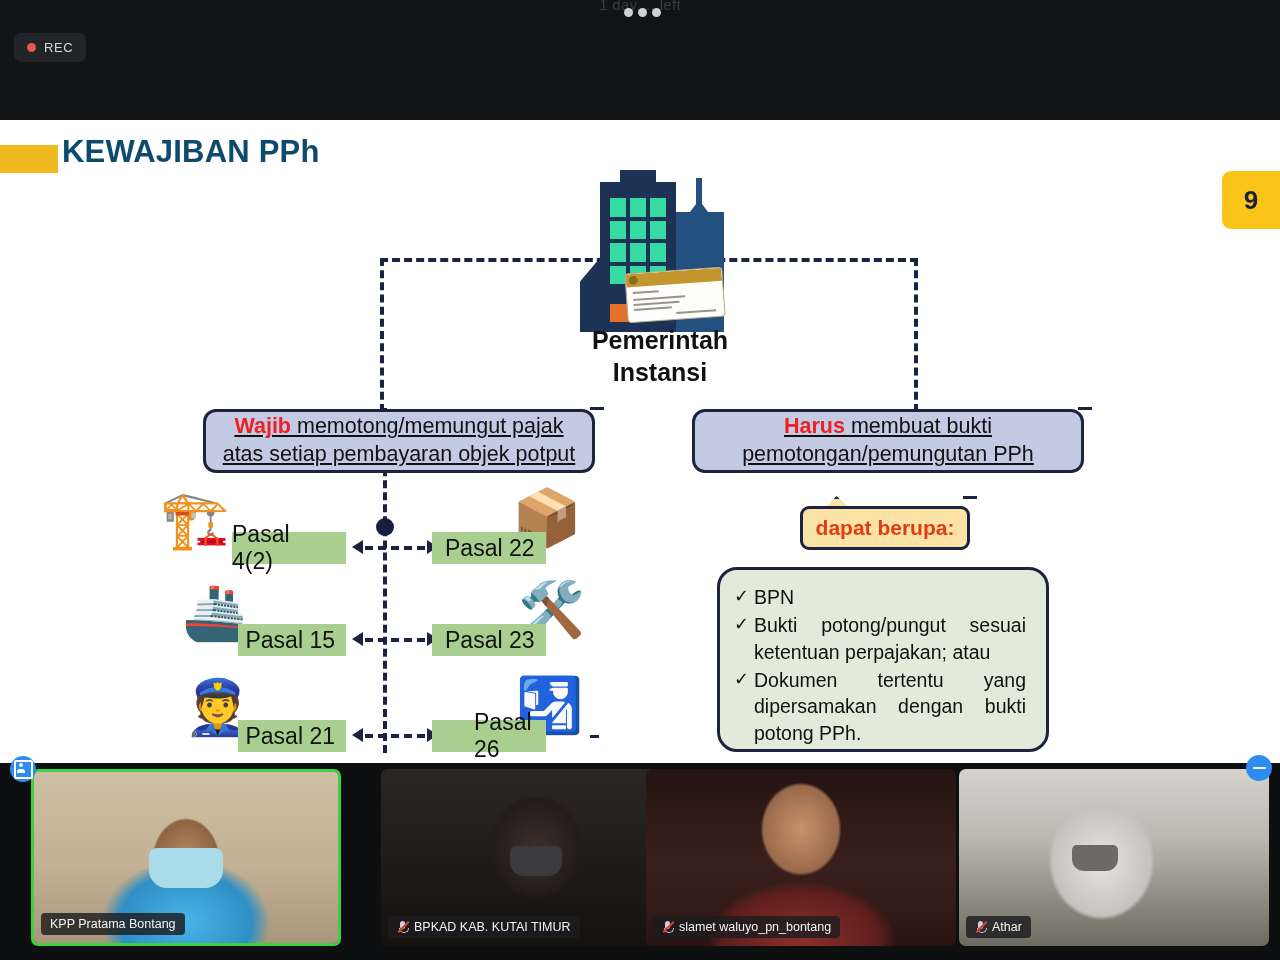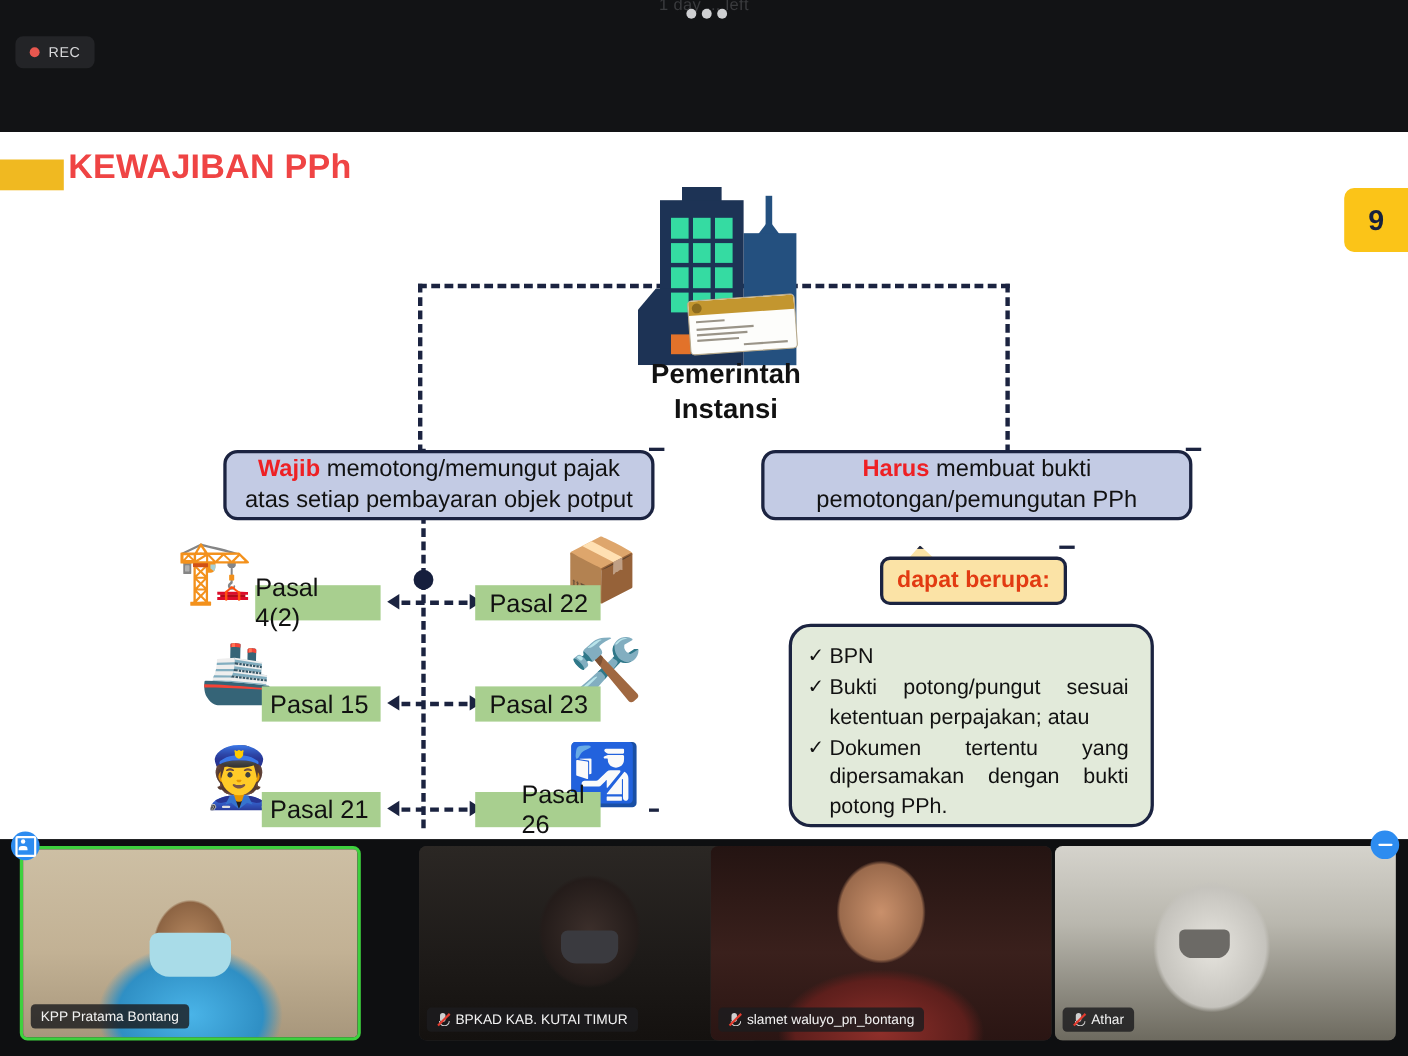--- a/index.html
+++ b/index.html
@@ -15,21 +15,21 @@
   .trial-text{position:absolute;left:0;top:-4px;width:1280px;text-align:center;
     color:#3a3b3e;font-size:15px;letter-spacing:.3px;}
   .drag-handle{position:absolute;left:624px;top:8px;display:flex;gap:5px;}
   .drag-handle i{width:9px;height:9px;border-radius:50%;background:#cfd0d2;display:block;}
 
   
   .slide{position:absolute;left:0;top:120px;width:1280px;height:643px;background:#ffffff;overflow:hidden;}
 
   .title-bar{position:absolute;left:0;top:25px;width:58px;height:28px;background:#f0b921;}
   .slide-title{position:absolute;left:62px;top:14px;font-size:31px;font-weight:bold;
-    color:#ef4444;letter-spacing:.2px;}
+    color:#0c4a6e;letter-spacing:.2px;}
 
   .page-badge{position:absolute;right:0;top:51px;width:58px;height:58px;background:#fbc418;
     border-radius:9px 0 0 9px;display:flex;align-items:center;justify-content:center;
     font-size:26px;font-weight:bold;color:#16213e;}
 
   
   .bracket{position:absolute;left:380px;top:138px;width:530px;height:150px;
     border-top:4px dashed #1b2340;border-left:4px dashed #1b2340;border-right:4px dashed #1b2340;}
   .stem{position:absolute;left:383px;top:288px;width:4px;height:345px;
     border-left:4px dashed #1b2340;}
@@ -56,21 +56,21 @@
   .npwp-seal{position:absolute;left:3px;top:2px;width:9px;height:9px;border-radius:50%;
     background:#8c6a1d;}
   .npwp-l{position:absolute;left:6px;height:2px;background:#9a9488;}
   .npwp-orange{position:absolute;left:30px;top:134px;width:18px;height:18px;background:#e2722a;}
   .illus-label{position:absolute;left:520px;top:205px;width:280px;text-align:center;
     font-size:25px;font-weight:bold;color:#111;line-height:1.26;}
 
   
   .bluebox{position:absolute;background:#c3cbe4;border:3px solid #1b2340;border-radius:13px;
     display:flex;align-items:center;justify-content:center;text-align:center;
-    font-size:21.5px;color:#111;line-height:1.28;padding:4px 10px;box-sizing:border-box;}
+    font-size:21.5px;color:#111;line-height:1.28;padding:4px 10px;box-sizing:border-box;text-decoration:underline;}
   .bluebox .hl{color:#ee2024;font-weight:bold;}
   .bluebox.left{left:203px;top:289px;width:392px;height:64px;}
   .bluebox.right{left:692px;top:289px;width:392px;height:64px;}
 
   .tick{position:absolute;width:14px;height:3px;background:#1b2340;}
 
   
   .pasal{position:absolute;height:32px;background:#a8cf8f;display:flex;align-items:center;
     font-size:23px;color:#111;box-sizing:border-box;}
   .pasal.lft{justify-content:flex-end;padding-right:11px;}
@@ -276,21 +276,21 @@
       <div class="gitem">
         <span class="gchk">✓</span>
         <span class="gtxt">Dokumen tertentu yang dipersamakan dengan bukti potong PPh.</span>
       </div>
     </div>
 
   </div>
 
   <div class="strip">
 
-    <div class="tile active" style="left:18px;padding-left:22px;">
+    <div class="tile active" style="left:31px;padding-left:22px;">
       <div class="p1">
           <div class="mask"></div>
         </div>
       <div class="name-tag">
         <span>KPP Pratama Bontang</span>
       </div>
     </div>
 
     <div class="tile" style="left:333px;margin-left:48px;">
       <div class="p2">

